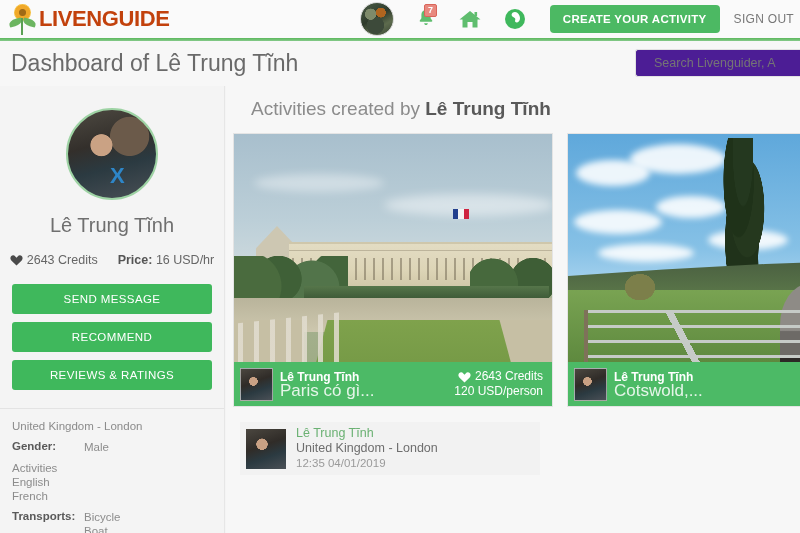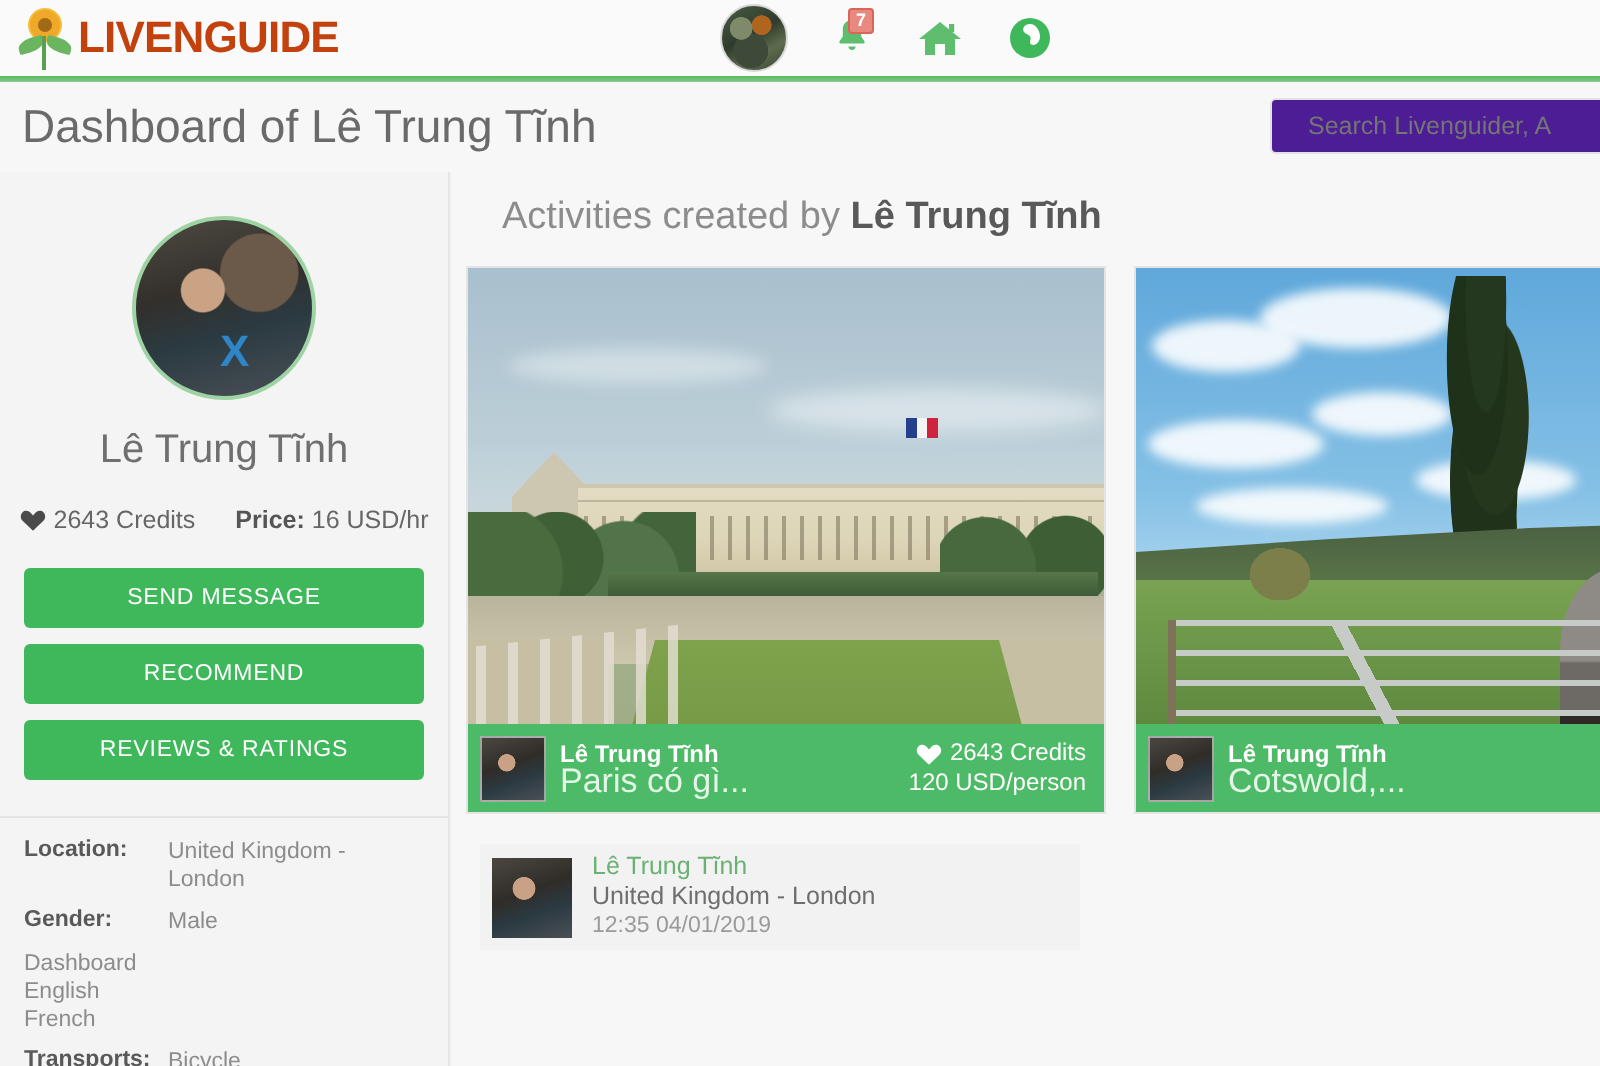--- a/index.html
+++ b/index.html
@@ -423,20 +423,24 @@
       <path fill="#5fbd6e" d="M12 3 1.5 11.5h3v8h5v-5.5h5v5.5h5v-8h3z"></path>
       <rect fill="#5fbd6e" x="16.5" y="4" width="2.6" height="4"></rect>
     </svg>
 
     <svg class="ico" width="22" height="22" viewBox="0 0 22 22">
       <circle fill="#3fb85c" cx="11" cy="11" r="10"></circle>
       <path fill="#ffffff" d="M11 4c-2 0-3.4 1.2-3.4 2.8 0 1.6 1.3 2 2.4 2.6.9.5 1.3 1 1.3 1.9 0 .7-.3 1.2-.3 1.8 0 .9.8 1.4 1.6 1.4 1.8 0 3.4-1.8 3.4-4.2C16 7.1 13.8 4 11 4z"></path>
     </svg>
   </div>
 
+  <div class="header-right">
+    <button class="btn-create">CREATE YOUR ACTIVITY</button>
+    <span class="signout">SIGN OUT</span>
+  </div>
 </div>
 <div class="header-sep"></div>
 
 <div class="titlebar">
   <h1 class="page-title">Dashboard of Lê Trung Tĩnh</h1>
   <div class="search-box">
     <input placeholder="Search Livenguider, A" style="">
   </div>
 </div>
 
@@ -460,29 +464,28 @@
   </div>
 
   <div class="side-btns">
     <button class="side-btn">SEND MESSAGE</button>
     <button class="side-btn">RECOMMEND</button>
     <button class="side-btn">REVIEWS &amp; RATINGS</button>
   </div>
 
   <div class="info-table">
     <div class="info-row">
-      <span class="info-key">Location:</span>
       <span class="info-val">United Kingdom - London</span>
     </div>
     <div class="info-row">
       <span class="info-key">Gender:</span>
       <span class="info-val">Male</span>
     </div>
     <div class="info-row">
-      <span class="info-val" style="white-space:pre-line">Dashboard
+      <span class="info-val" style="white-space:pre-line">Activities
 English
 French</span>
     </div>
     <div class="info-row">
       <span class="info-key">Transports:</span>
       <span class="info-val" style="white-space:pre-line">Bicycle
 Boat</span>
     </div>
   </div>
 </aside>

